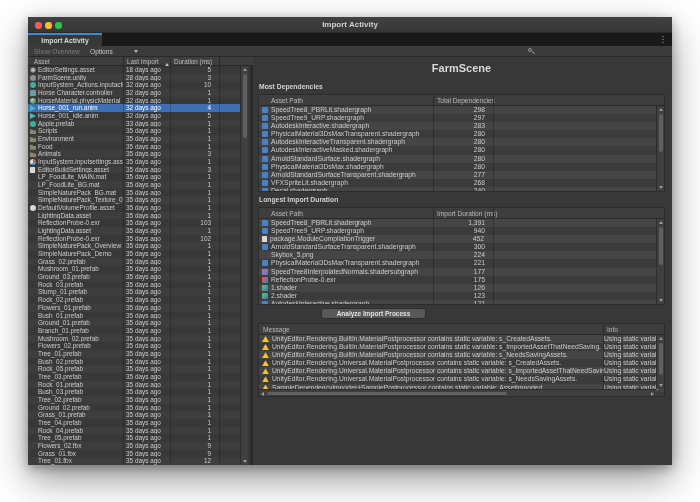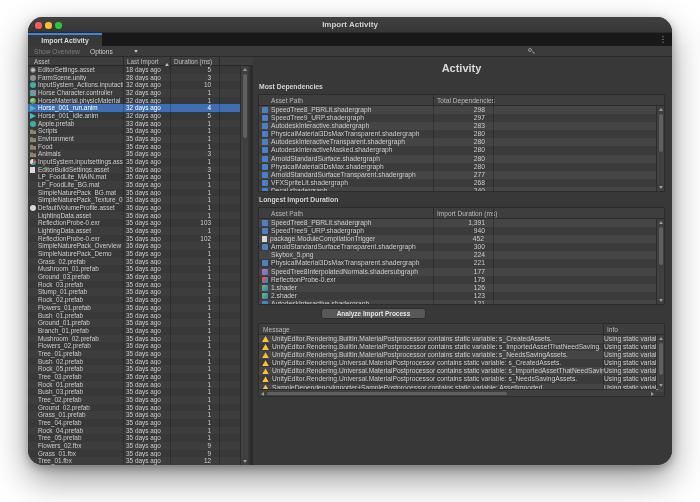--- a/index.html
+++ b/index.html
@@ -1,19 +1,19 @@
 <!DOCTYPE html>
 <html><head>
 <meta charset="utf-8">
 <style>
   * { margin:0; padding:0; box-sizing:border-box; }
   html,body { width:700px; height:502px; background:#ffffff; font-family:"Liberation Sans", sans-serif; overflow:hidden; }
   .stage { position:relative; width:700px; height:502px; }
   .window { position:absolute; left:28px; top:17px; width:644px; height:448px;
-    background:#383838; border-radius:15px; overflow:hidden;
+    background:#383838; border-radius:0; overflow:hidden;
     box-shadow:0 14px 34px rgba(0,0,0,.42), 0 3px 10px rgba(0,0,0,.30); }
   
   .titlebar { position:absolute; left:0; top:0; right:0; height:16px;
     background:linear-gradient(#414141,#363636); border-bottom:1px solid #2a2a2a; }
   .tl { position:absolute; top:5px; width:6.5px; height:6.5px; border-radius:50%; }
   .tl.red{ left:7px; background:#f35f57; } .tl.yellow{ left:17px; background:#fdbc2e; } .tl.green{ left:27px; background:#29c73f; }
   .wtitle { position:absolute; left:0; right:0; top:0; height:16px; line-height:16px; text-align:center;
     font-size:8px; font-weight:bold; color:#cfcfcf; }
   
   .tabbar { position:absolute; left:0; top:16px; right:0; height:13px; background:#191919; }
@@ -451,21 +451,21 @@
       <div class="colline" style="left:142px;"></div>
       <div class="colline" style="left:191px;"></div>
       <div class="vsb" style="left:212px; top:9px; bottom:0;">
         <span class="arr up" style="top:2px;"></span>
         <span class="thumb" style="top:8px; height:64px;"></span>
         <span class="arr down" style="bottom:2px;"></span>
       </div>
     </div>
 
     <div class="rightpanel">
-      <div class="ovtitle">Activity</div>
+      <div class="ovtitle">FarmScene</div>
 
       <div class="seclabel" style="left:3px; top:26px;">Most Dependencies</div>
       <div class="rtable" style="top:37px; height:98px;">
         <div class="rthead">
           <span style="left:12px;">Asset Path</span>
           <span style="left:178px;">Total Dependencies</span>
           <span class="hsep" style="left:174px;"></span>
           <span class="hsep" style="left:234px;"></span>
         </div>
         <div class="rtbody" id="dep-table">

